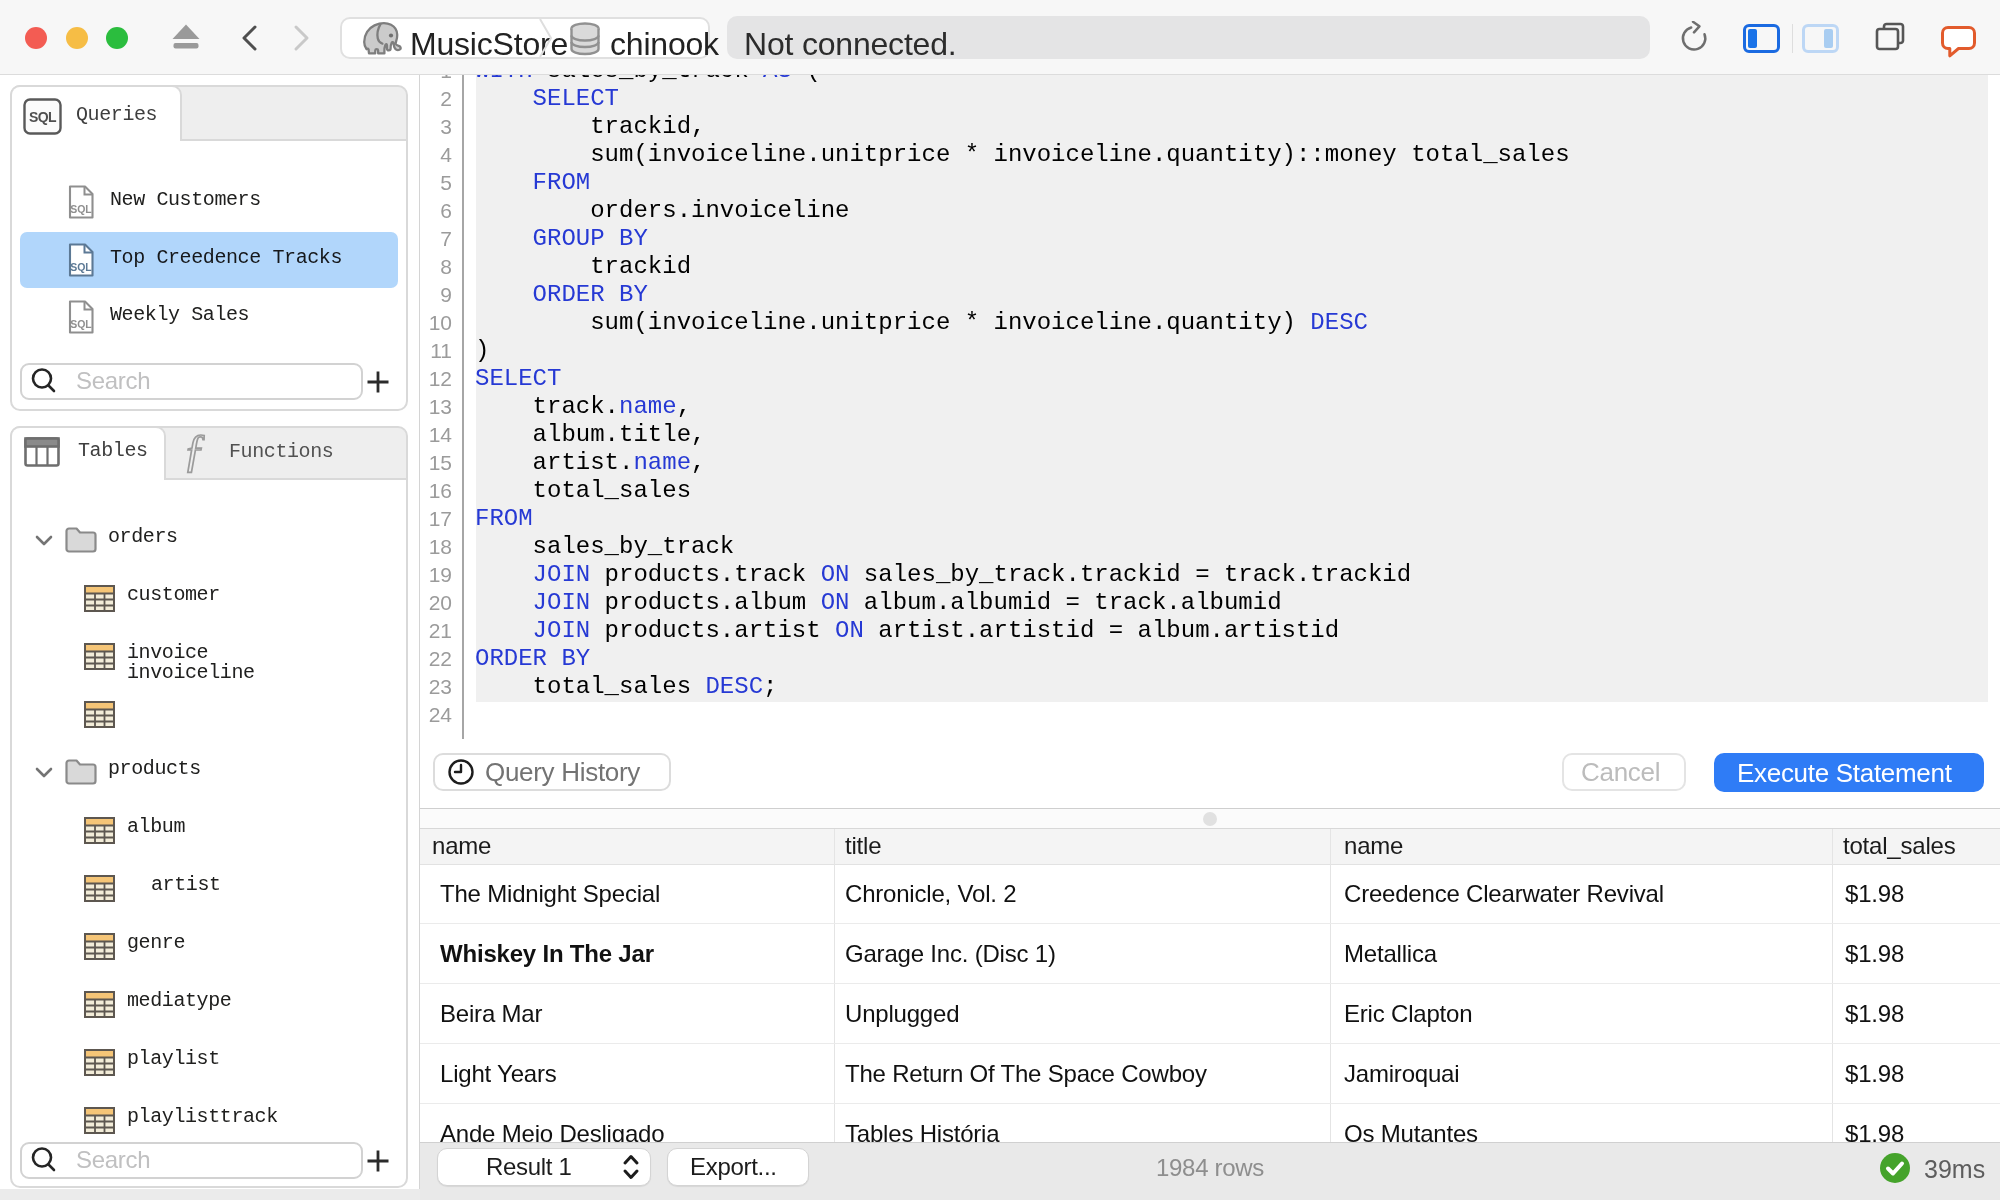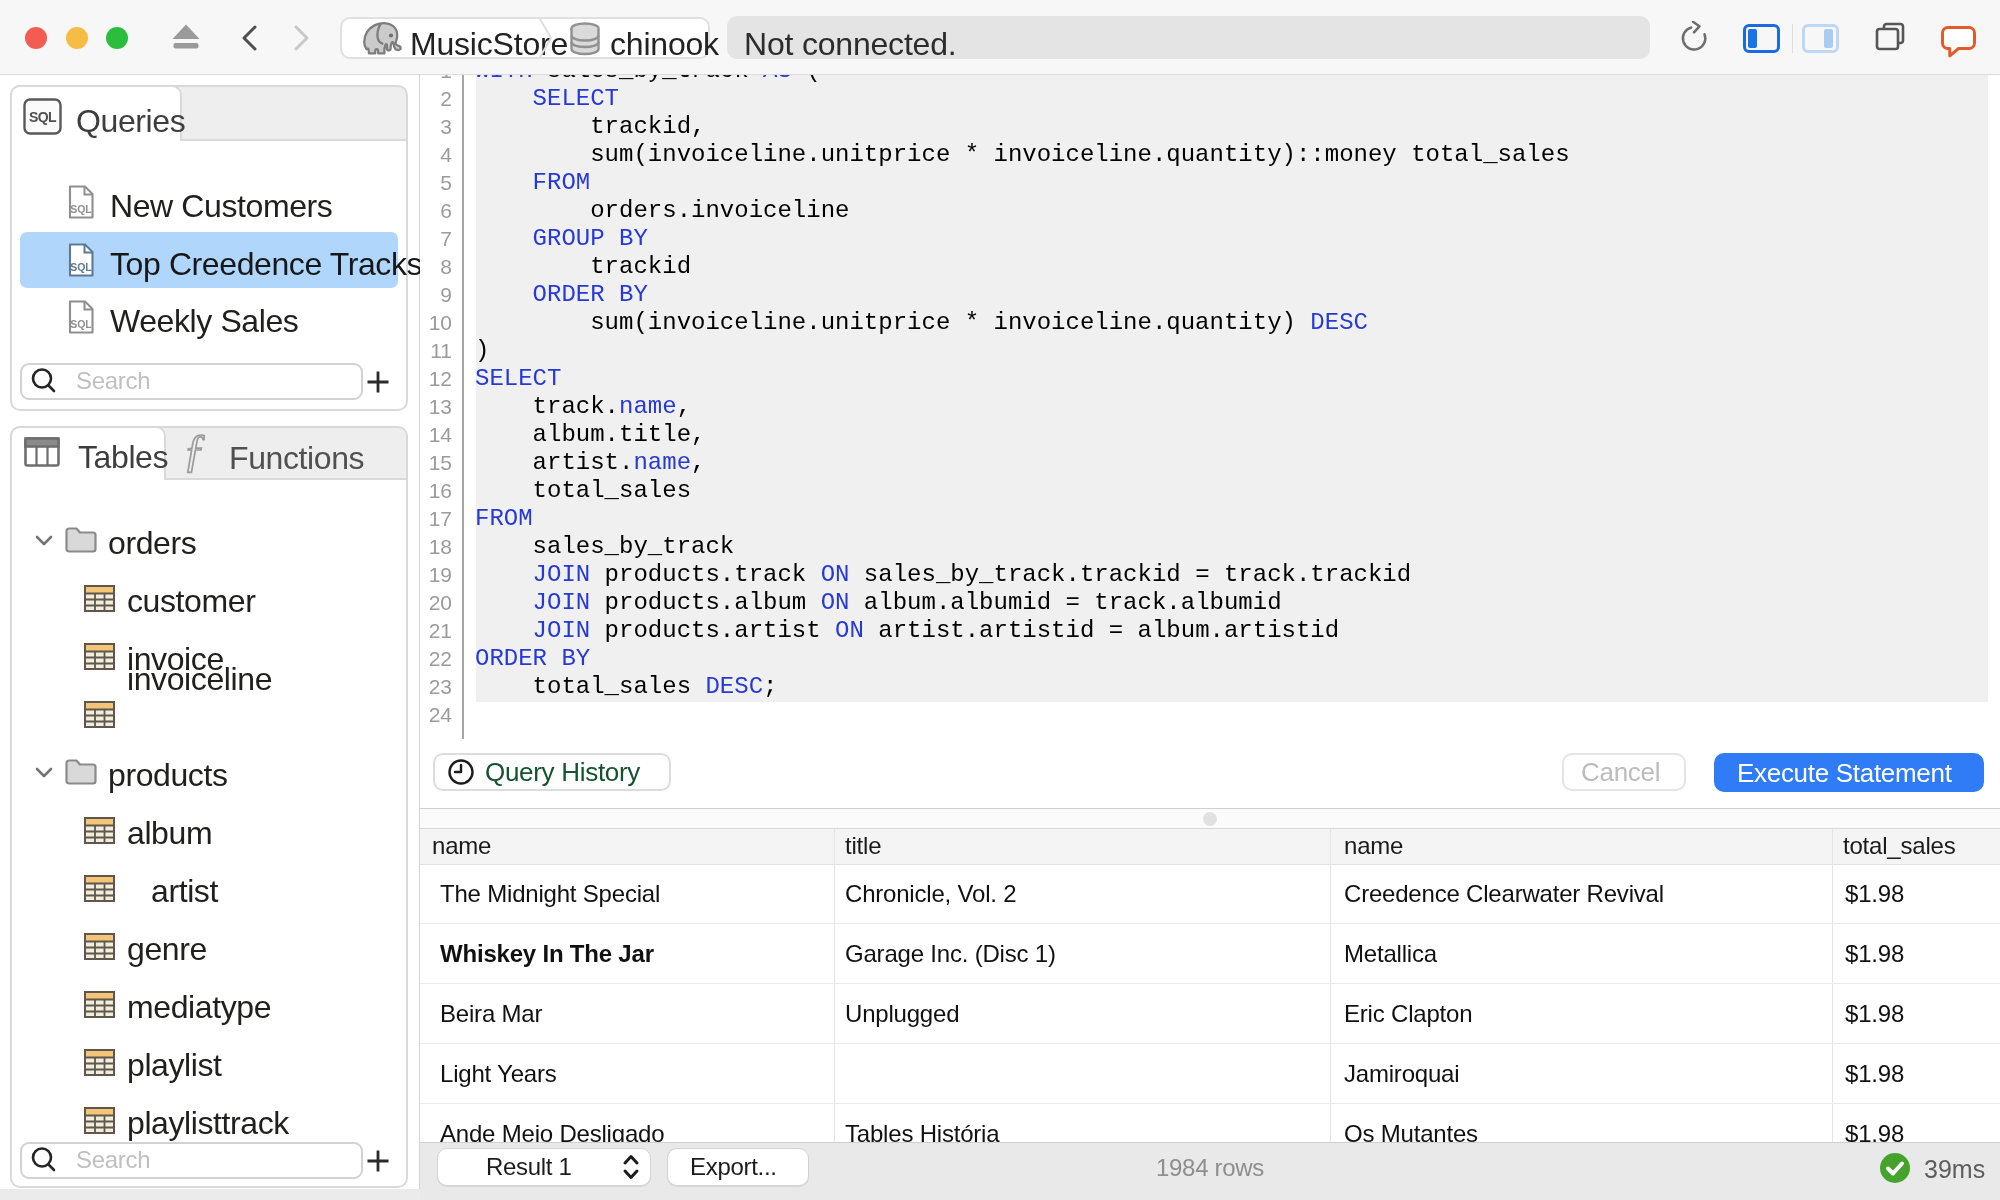--- a/index.html
+++ b/index.html
@@ -7,31 +7,31 @@
   .abs{position:absolute;}
   .toolbar{left:0;top:0;width:2000px;height:74px;background:#f7f7f7;border-bottom:2px solid #dcdcdc;}
   .tl{border-radius:50%;width:22px;height:22px;top:27px;}
   .crumb{left:340px;top:17px;width:370px;height:42px;background:#fff;border:2px solid #e0e0e0;border-radius:10px;box-sizing:border-box;}
   .ctext{font-size:32px;color:#2e2e2e;letter-spacing:-0.2px;}
   .ncfield{left:727px;top:16px;width:923px;height:43px;background:#e4e4e5;border-radius:10px;}
   .sbar{left:0;top:75px;width:419px;height:1125px;background:#fff;border-right:1px solid #d4d4d4;}
   .tabstrip{background:#eeeeee;border:2px solid #d9d9d9;border-bottom:none;border-radius:10px 10px 0 0;box-sizing:border-box;}
   .atab{background:#fff;border:2px solid #d9d9d9;border-bottom:none;border-radius:10px 10px 0 0;box-sizing:border-box;}
   .panel{background:#fff;border:2px solid #d9d9d9;border-radius:0 0 10px 10px;box-sizing:border-box;}
-  .itext{font-size:32px;color:#20201f;letter-spacing:-0.4px;}
+  .itext{font-size:20px;color:#20201f;letter-spacing:-0.4px;font-family:Liberation Mono, monospace;}
   .search{background:#fff;border:2px solid #d2d2d2;border-radius:9px;box-sizing:border-box;}
   .ph{font-size:24px;color:#c0c0c1;letter-spacing:-0.3px;}
   .editor{left:420px;top:75px;width:1580px;height:734px;background:#fff;overflow:hidden;}
   .codebg{left:56px;top:0;width:1512px;height:627px;background:#f0f0f0;}
   .gutline{left:42px;top:0;width:2px;height:664px;background:#a6a6a6;}
   pre{margin:0;font-family:"Liberation Mono",monospace;font-size:24px;line-height:28px;}
   .gut{color:#9b9b9b;font-family:"Liberation Sans",sans-serif;font-size:21px;line-height:28px;text-align:right;padding-right:12px;}
   .k{color:#2639d4;}
   .btn{background:#fff;border:2px solid #dcdcdc;border-radius:10px;box-sizing:border-box;
-       font-size:26px;color:#14532d;letter-spacing:-0.3px;}
+       font-size:26px;color:#737373;letter-spacing:-0.3px;}
   .rtable{left:420px;top:829px;width:1580px;height:313px;background:#fff;overflow:hidden;}
   .th{font-size:24px;color:#1b1b1b;letter-spacing:-0.2px;}
   .td{font-size:24px;color:#111;letter-spacing:-0.2px;}
   .vline{background:#e4e4e4;width:1px;}
   .hline{background:#ebebeb;height:1px;left:0;width:1580px;}
   .bbar{left:420px;top:1142px;width:1580px;height:58px;background:#e9e9e9;border-top:1px solid #d0d0d0;box-sizing:border-box;}
   .pill{background:#fff;border:1px solid #d4d4d4;border-radius:10px;box-sizing:border-box;box-shadow:0 1px 1px rgba(0,0,0,0.08);}
   .tbico{width:31px;height:28px;}
 </style></head>
 <body>
@@ -307,20 +307,21 @@
   <div class="abs td" style="left:1425px;top:51px;">$1.98</div>
   <div class="abs td" style="left:20px;top:111px;font-weight:bold;">Whiskey In The Jar</div>
   <div class="abs td" style="left:425px;top:111px;">Garage Inc. (Disc 1)</div>
   <div class="abs td" style="left:924px;top:111px;">Metallica</div>
   <div class="abs td" style="left:1425px;top:111px;">$1.98</div>
   <div class="abs td" style="left:20px;top:171px;">Beira Mar</div>
   <div class="abs td" style="left:425px;top:171px;">Unplugged</div>
   <div class="abs td" style="left:924px;top:171px;">Eric Clapton</div>
   <div class="abs td" style="left:1425px;top:171px;">$1.98</div>
   <div class="abs td" style="left:20px;top:231px;">Light Years</div>
+  <div class="abs td" style="left:425px;top:231px;">The Return Of The Space Cowboy</div>
   <div class="abs td" style="left:924px;top:231px;">Jamiroquai</div>
   <div class="abs td" style="left:1425px;top:231px;">$1.98</div>
   <div class="abs td" style="left:20px;top:291px;">Ande Meio Desligado</div>
   <div class="abs td" style="left:425px;top:291px;">Tables História</div>
   <div class="abs td" style="left:924px;top:291px;">Os Mutantes</div>
   <div class="abs td" style="left:1425px;top:291px;">$1.98</div>
 </div>
 
 <div class="abs bbar"></div>
 <div class="abs pill" style="left:437px;top:1148px;width:214px;height:38px;"></div>

